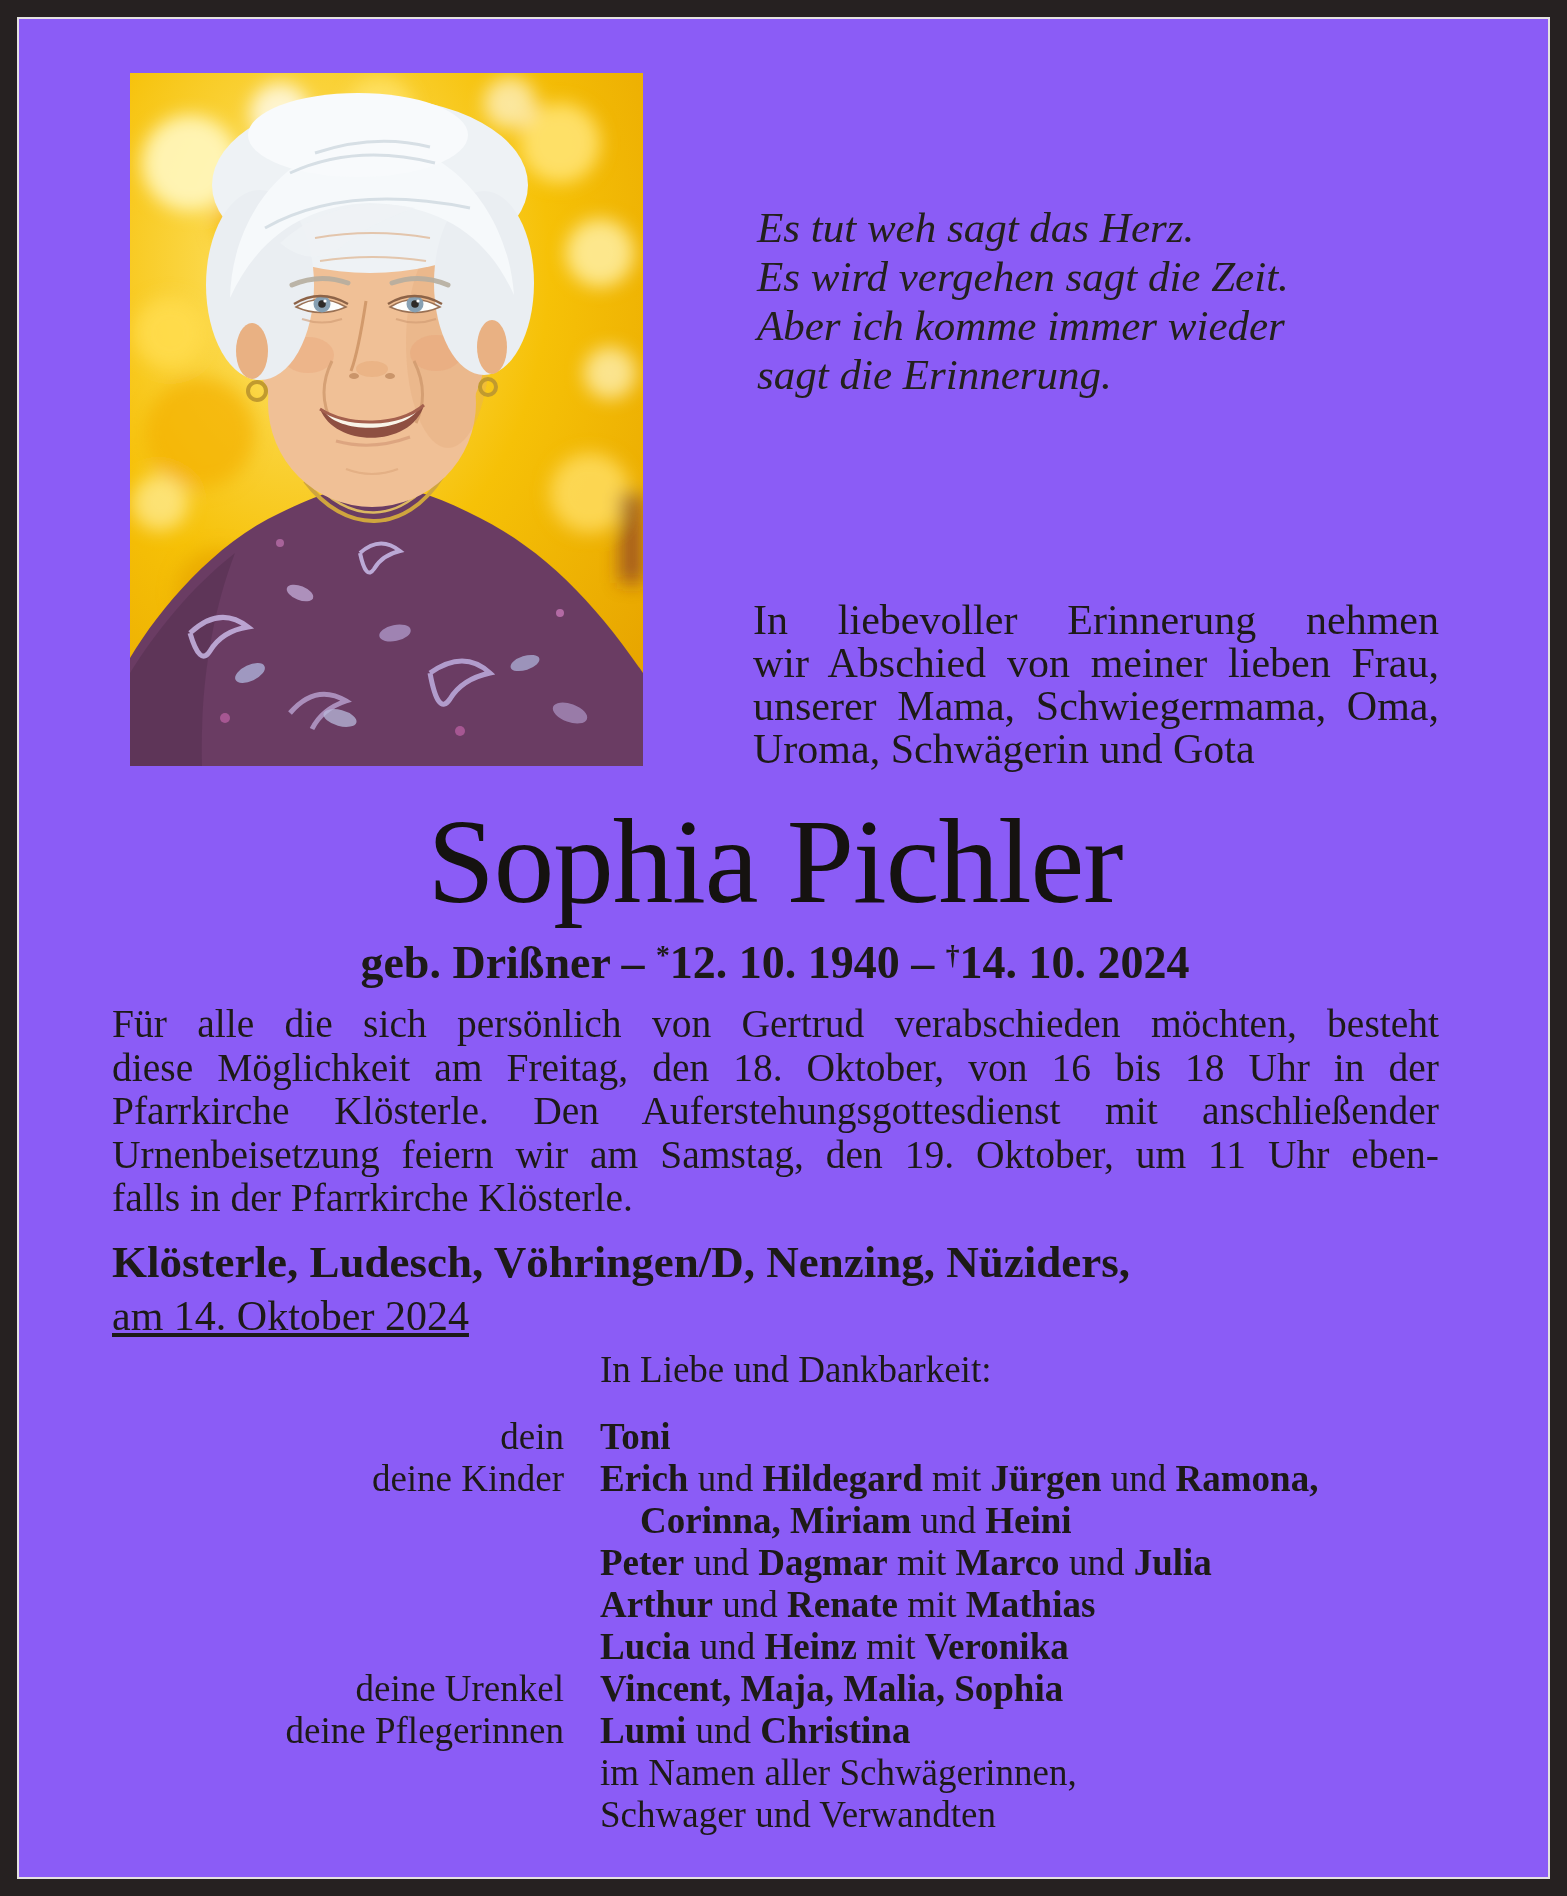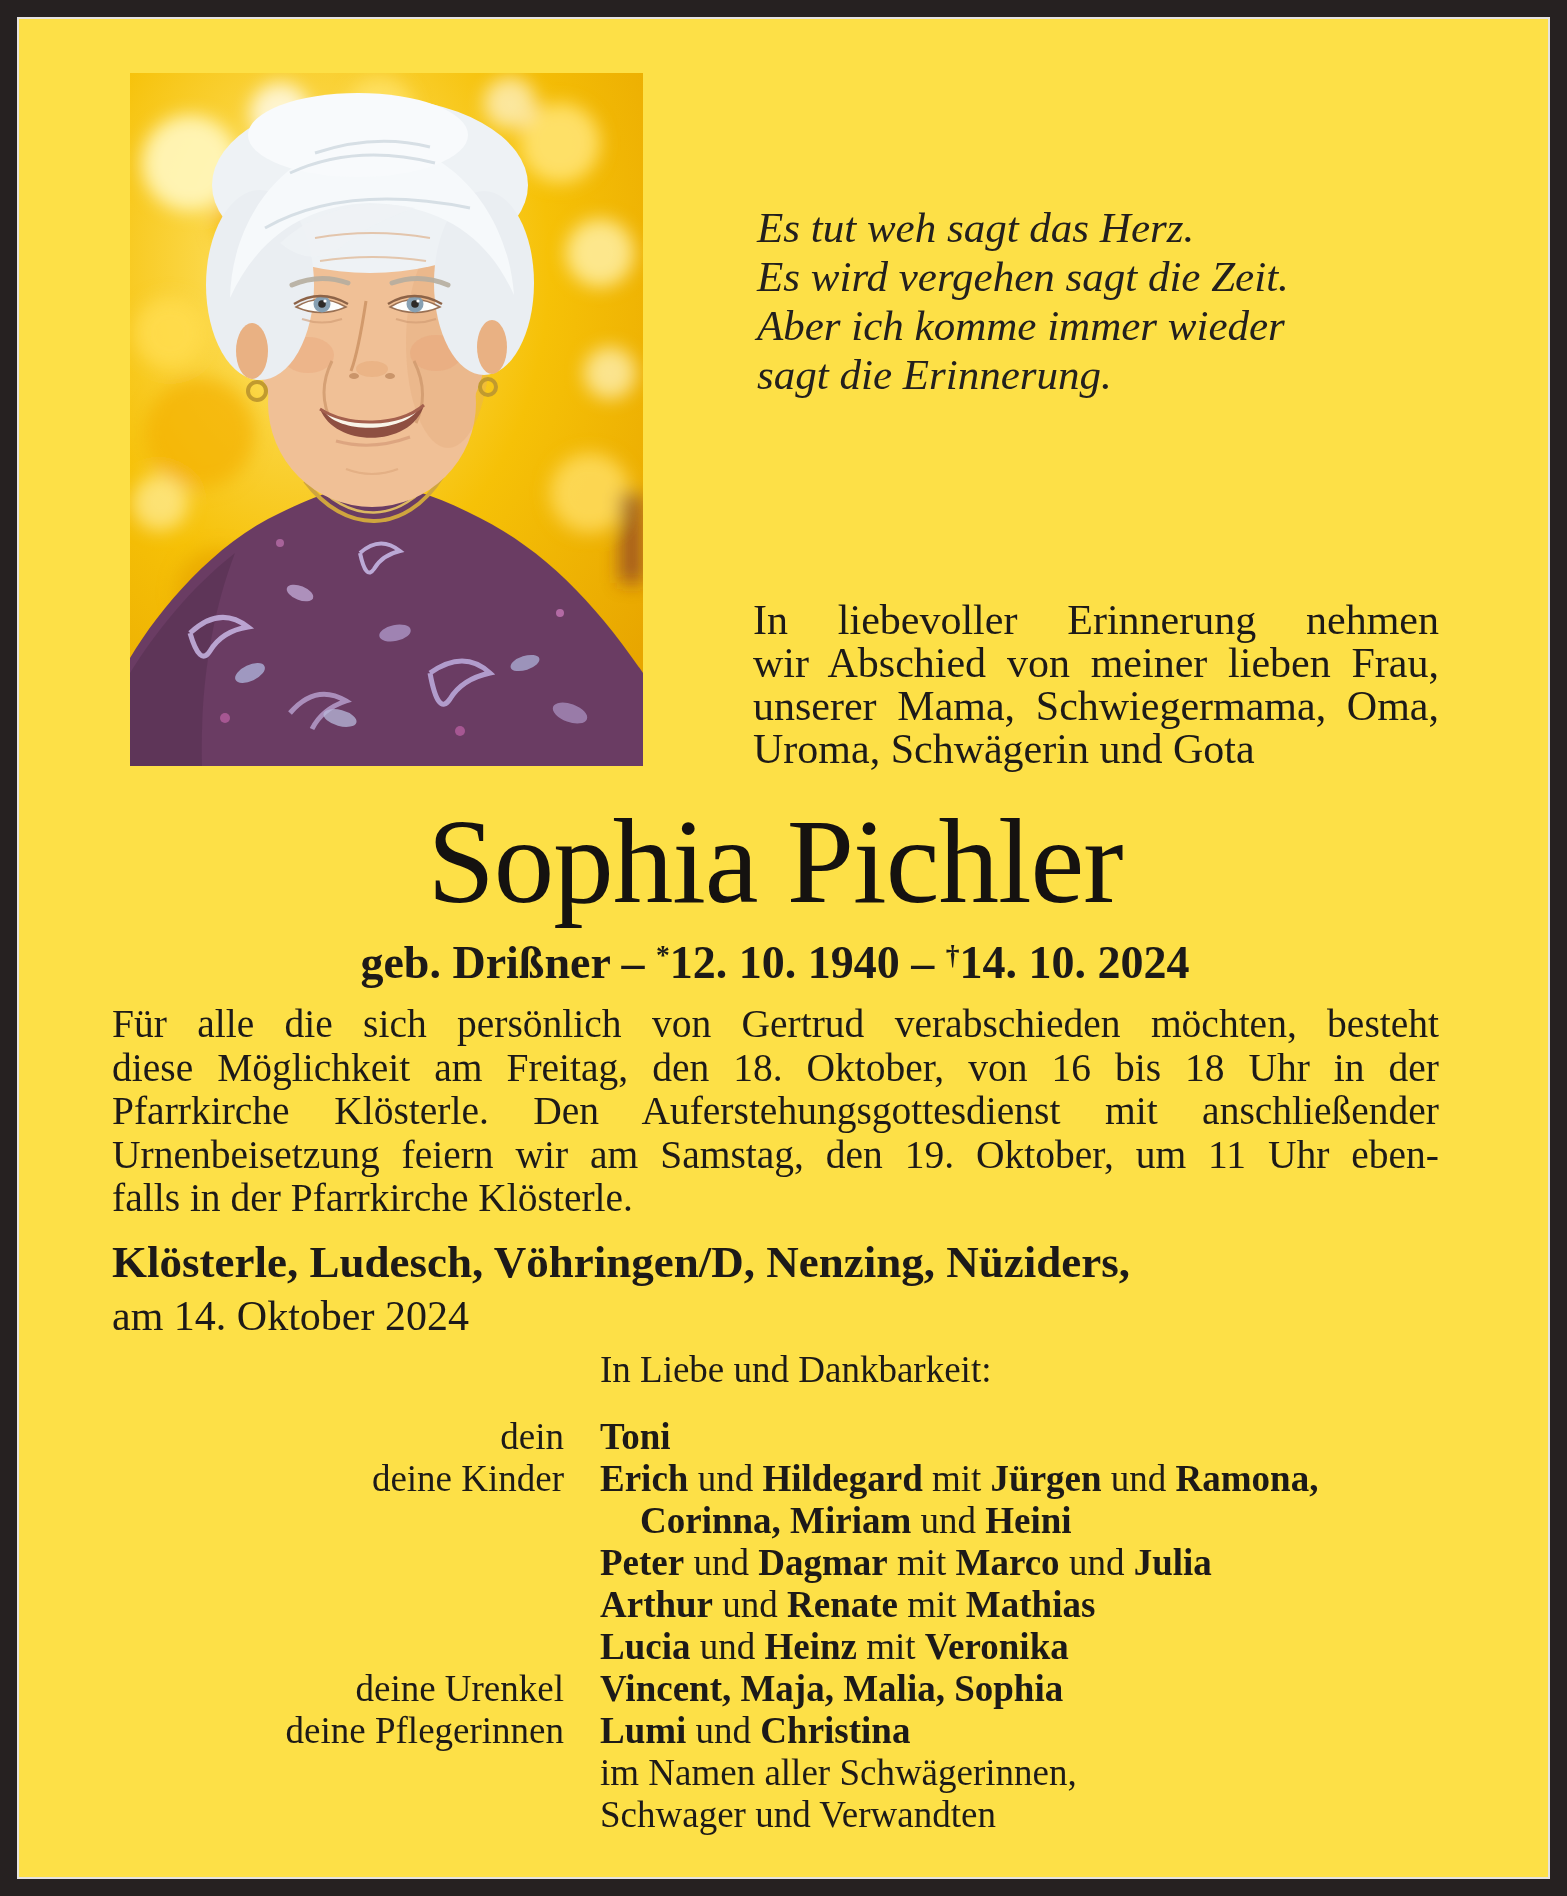--- a/index.html
+++ b/index.html
@@ -1,16 +1,16 @@
 <!DOCTYPE html>
 <html lang="de"><head>
 <meta charset="utf-8">
 <style>
   html,body{margin:0;padding:0;background:#111;}
-  .canvas{position:relative;width:1567px;height:1896px;background:#fde047;overflow:hidden;
+  .canvas{position:relative;width:1567px;height:1896px;background:#8b5cf6;overflow:hidden;
           font-family:"Liberation Serif",serif;color:#1d1a18;}
   .frame{position:absolute;inset:0;border:17px solid #262121;pointer-events:none;z-index:9;}
   .frame-inner{position:absolute;inset:17px;border:2px solid #e4e2e0;pointer-events:none;z-index:9;}
 
   .photo{position:absolute;left:130px;top:73px;width:513px;height:693px;}
   .photo svg{display:block;width:100%;height:100%;}
 
   .poem{position:absolute;left:757px;top:203px;font-style:italic;font-size:43px;line-height:49px;color:#23201d;}
 
   .intro{position:absolute;left:753px;top:599px;width:686px;font-size:42px;line-height:43px;}
@@ -22,21 +22,21 @@
 
   .birth{position:absolute;left:112px;top:928px;width:1326px;text-align:center;
          font-weight:bold;font-size:46px;line-height:54px;}
   .marker{font-size:0.6em;vertical-align:0.5em;}
 
   .announcement{position:absolute;left:112px;top:1003px;width:1327px;font-size:39.5px;line-height:43.5px;}
   .announcement .tline{text-align:justify;text-align-last:justify;white-space:nowrap;}
   .announcement .tline:last-child{text-align-last:left;}
 
   .places{position:absolute;left:112px;top:1237px;font-weight:bold;font-size:45px;line-height:50px;}
-  .place-date{position:absolute;left:112px;top:1292px;font-size:42px;line-height:48px;}
+  .place-date{position:absolute;left:112px;top:1292px;font-size:42px;line-height:48px;text-decoration:underline;}
 
   .credits{position:absolute;left:112px;top:1349px;width:1327px;font-size:37px;line-height:42px;}
   .credits-heading{margin-left:488px;margin-bottom:25px;}
   .credit-row{display:flex;}
   .credit-label{width:452px;padding-right:36px;flex:none;text-align:right;box-sizing:content-box;}
   .credit-names{flex:1;}
   .credit-names.indent{padding-left:40px;}
   .credit-names b{font-weight:bold;}
 </style>
 </head>

